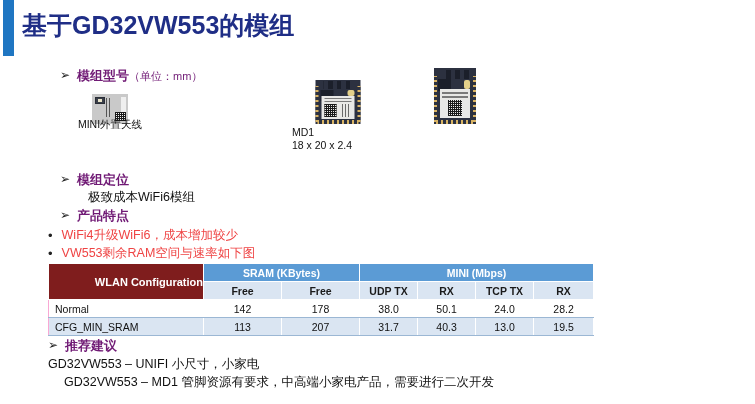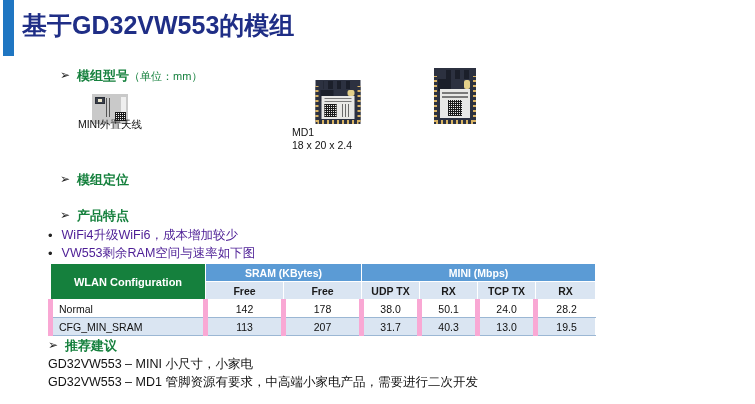--- a/index.html
+++ b/index.html
@@ -48,21 +48,21 @@
     font-size: 12px;
     line-height: 15px;
     color: #222222;
     margin-right: 7px;
     font-family: "DejaVu Sans", sans-serif;
   }
   .arrow-label {
     font-size: 13px;
     line-height: 15px;
     font-weight: bold;
-    color: #15803d;
+    color: #701a75;
   }
   .arrow-label .sub-unit {
     font-weight: normal;
     font-size: 11px;
   }
 
   .dot-item {
     position: absolute;
     display: flex;
     align-items: flex-start;
@@ -70,21 +70,21 @@
   }
   .dot-glyph {
     font-size: 13px;
     line-height: 15px;
     color: #222222;
     margin-right: 9px;
   }
   .dot-label {
     font-size: 12.5px;
     line-height: 15px;
-    color: #4c1d95;
+    color: #ef4444;
   }
 
   .plain-line {
     position: absolute;
     font-size: 12.5px;
     line-height: 15px;
     color: #111111;
     white-space: nowrap;
   }
 
@@ -323,29 +323,29 @@
   #perf-table tr.row-odd td {
     background: #ffffff;
     border-bottom: 1px solid #9bb7d4;
   }
   #perf-table tr.row-even td {
     background: #dae5f2;
     border-bottom: 1px solid #9bb7d4;
   }
   #perf-table tr.row-odd td,
   #perf-table tr.row-even td {
-    border-left: 5px solid #f9a8d4;
+    border-left: 1px solid #f9a8d4;
     border-right: 1px solid #ffffff;
   }
   #perf-table .wlan-cell {
-    background: #15803d;
+    background: #7f1d1d;
     color: #ffffff;
     font-weight: bold;
     font-size: 11px;
-    text-align: center;
+    text-align: right;
   }
 </style>
 </head>
 <body>
 
 <div id="slide">
 
   <div id="title-stripe"></div>
   <div id="page-title">基于GD32VW553的模组</div>
 
@@ -411,20 +411,21 @@
         </div>
       </div>
     </div>
 
   </div>
 
   <div class="arrow-item" style="left:60px; top:172px;">
     <span class="arrow-glyph">➢</span>
     <span class="arrow-label">模组定位</span>
   </div>
+  <div class="plain-line" style="left:88px; top:190px;">极致成本WiFi6模组</div>
 
   <div class="arrow-item" style="left:60px; top:208px;">
     <span class="arrow-glyph">➢</span>
     <span class="arrow-label">产品特点</span>
   </div>
 
   <div class="dot-item" style="left:48px; top:228px;">
     <span class="dot-glyph">•</span>
     <span class="dot-label">WiFi4升级WiFi6，成本增加较少</span>
   </div>
@@ -477,16 +478,16 @@
         <td>13.0</td>
         <td>19.5</td>
       </tr>
     </tbody>
   </table>
 
   <div class="arrow-item" style="left:48px; top:338px;">
     <span class="arrow-glyph">➢</span>
     <span class="arrow-label">推荐建议</span>
   </div>
-  <div class="plain-line" style="left:48px; top:357px;">GD32VW553 – MINI    小尺寸，小家电</div>
-  <div class="plain-line" style="left:48px; top:375px;">GD32VW553 – MD1    管脚资源有要求，中高端小家电产品，需要进行二次开发</div>
+  <div class="plain-line" style="left:48px; top:357px;">GD32VW553 – UNIFI    小尺寸，小家电</div>
+  <div class="plain-line" style="left:64px; top:375px;">GD32VW553 – MD1    管脚资源有要求，中高端小家电产品，需要进行二次开发</div>
 
 </div>
 
 </body></html>

